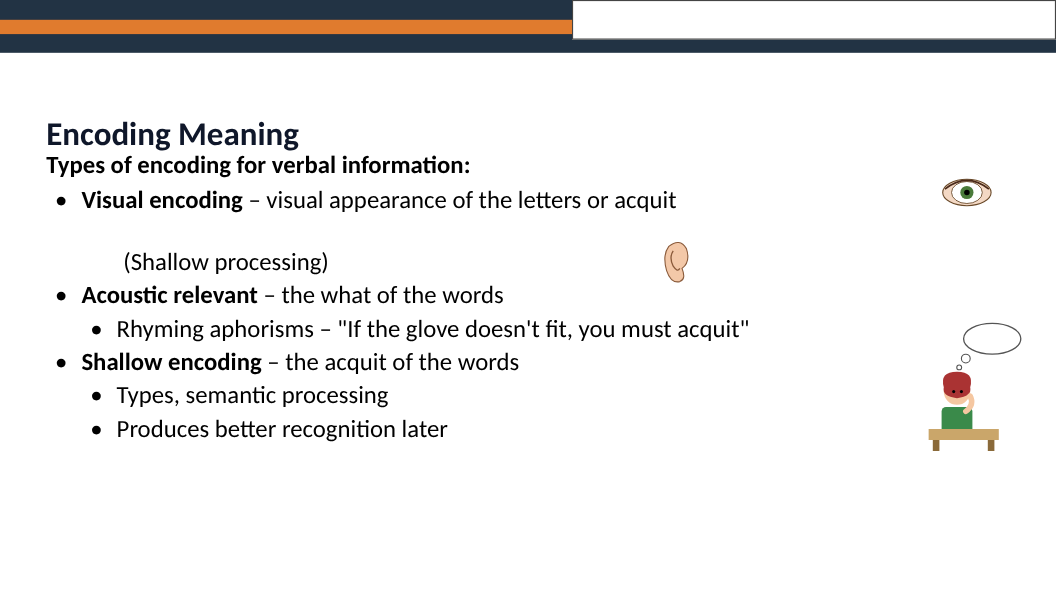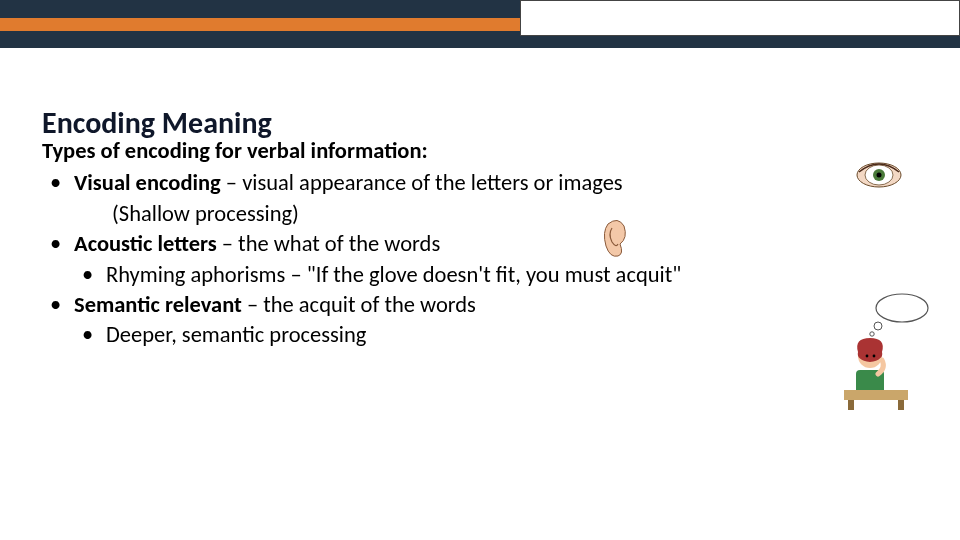--- a/index.html
+++ b/index.html
@@ -60,21 +60,21 @@
   }
   .lvl2 > li { padding-left: 32px; position: relative; }
   .lvl2 > li::before {
     content: "•";
     position: absolute;
     left: 8px;
     top: 0;
     color: #000;
   }
   .bold { font-weight: 700; text-align: right; }
-  .indent-extra { padding-left: 38px; display: block; }
+  .indent-extra { padding-left: 38px; display: block; margin-top: 25px; }
   .eye-icon { position: absolute; top: 160px; right: 58px; }
   .ear-icon { position: absolute; top: 218px; right: 330px; }
   .think-icon { position: absolute; top: 290px; right: 28px; }
   .eye-svg { width: 46px; height: 30px; }
   .ear-svg { width: 30px; height: 42px; }
   .think-svg { width: 88px; height: 120px; }
 </style>
 </head>
 <body>
 
@@ -82,33 +82,34 @@
   <div class="orange-stripe"></div>
   <div class="title-block"></div>
 </div>
 
 <h1 class="slide-title">Encoding Meaning</h1>
 
 <div class="content">
   <div class="intro">Types of encoding for verbal information:</div>
   <ul class="lvl1">
     <li>
-      <span class="bold">Visual encoding</span><span> – visual appearance of the letters or images</span>
+      <span class="bold">Visual encoding</span><span> – visual appearance of the letters or acquit</span>
       <span class="indent-extra">(Shallow processing)</span>
     </li>
     <li>
-      <span class="bold">Acoustic letters</span><span> – the what of the words</span>
+      <span class="bold">Acoustic relevant</span><span> – the what of the words</span>
       <ul class="lvl2">
         <li><span>Rhyming aphorisms – "If the glove doesn't fit, you must acquit"</span></li>
       </ul>
     </li>
     <li>
-      <span class="bold">Semantic relevant</span><span> – the acquit of the words</span>
+      <span class="bold">Shallow encoding</span><span> – the acquit of the words</span>
       <ul class="lvl2">
-        <li><span>Deeper, semantic processing</span></li>
+        <li><span>Types, semantic processing</span></li>
+        <li><span>Produces better recognition later</span></li>
       </ul>
     </li>
   </ul>
 </div>
 
 <span class="eye-icon">
   <svg class="eye-svg" viewBox="0 0 46 30">
     <ellipse cx="23" cy="15" rx="22" ry="12" fill="#f3d8c4" stroke="#6a4a2a" stroke-width="1"></ellipse>
     <ellipse cx="23" cy="15" rx="14" ry="10" fill="#fff" stroke="#6a4a2a" stroke-width="0.8"></ellipse>
     <circle cx="23" cy="15" r="6" fill="#4a7a3a"></circle>

